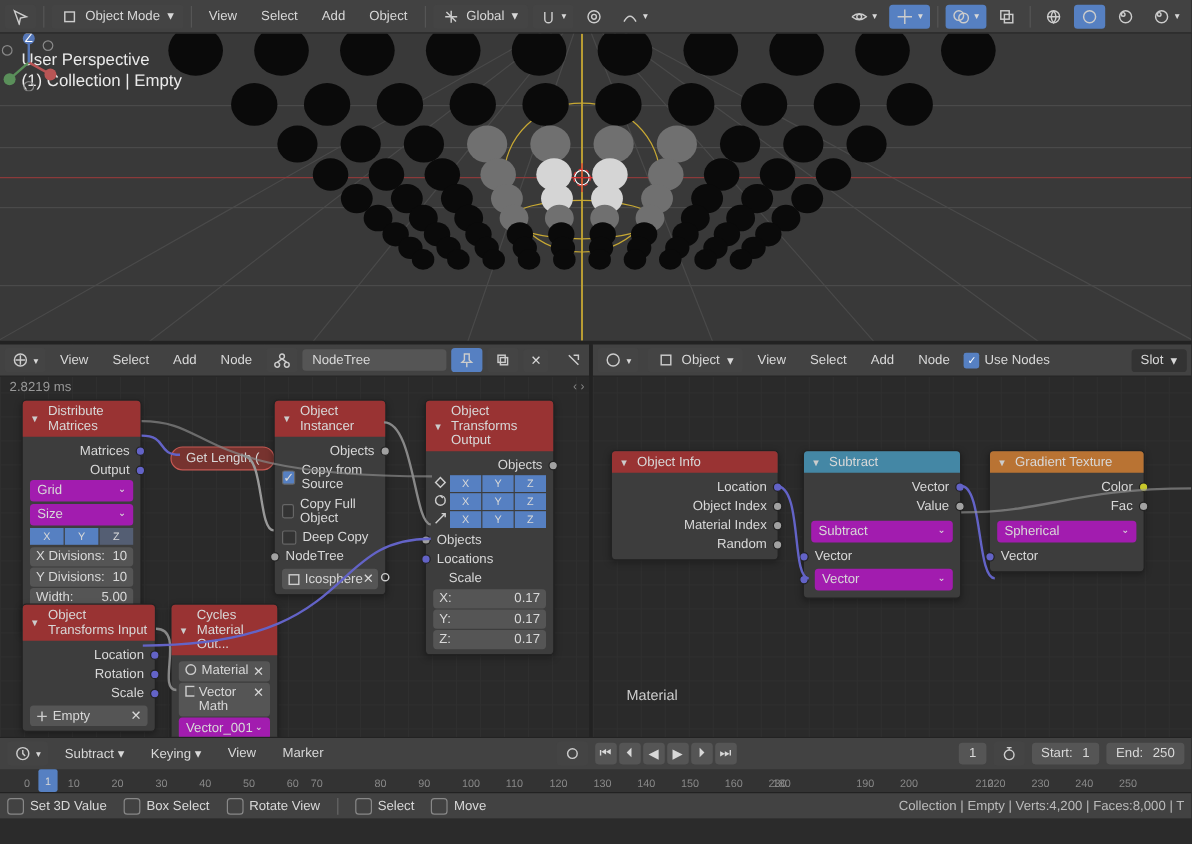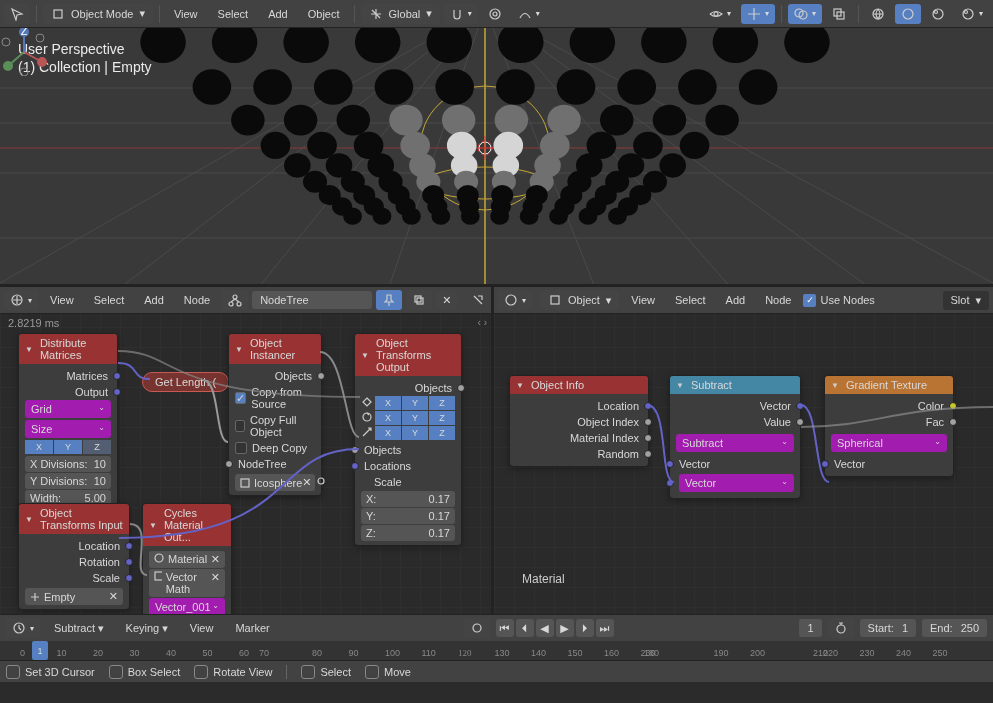--- a/index.html
+++ b/index.html
@@ -813,54 +813,55 @@
         <span class="tick" style="left: 93px;">20</span>
         <span class="tick" style="left: 129.5px;">30</span>
         <span class="tick" style="left: 166px;">40</span>
         <span class="tick" style="left: 202.5px;">50</span>
         <span class="tick" style="left: 239px;">60</span>
         <span class="tick" style="left: 259px;">70</span>
         <span class="tick" style="left: 312px;">80</span>
         <span class="tick" style="left: 348.5px;">90</span>
         <span class="tick" style="left: 385px;">100</span>
         <span class="tick" style="left: 421.5px;">110</span>
-        <span class="tick" style="left: 458px; font-family: Liberation Serif, serif;">120</span>
+        <span class="tick" style="left: 458px;">120</span>
         <span class="tick" style="left: 494.5px;">130</span>
         <span class="tick" style="left: 531px;">140</span>
         <span class="tick" style="left: 567.5px;">150</span>
         <span class="tick" style="left: 604px;">160</span>
         <span class="tick" style="left: 640.5px;">230</span>
         <span class="tick" style="left: 644px;">180</span>
         <span class="tick" style="left: 713.5px;">190</span>
         <span class="tick" style="left: 750px;">200</span>
         <span class="tick" style="left: 813px;">210</span>
         <span class="tick" style="left: 823px;">220</span>
         <span class="tick" style="left: 859.5px;">230</span>
         <span class="tick" style="left: 896px;">240</span>
         <span class="tick" style="left: 932.5px;">250</span>
       </div>
   </div>
 </div>
 
 <div class="statusbar">
   <div class="sb-item">
       <span class="sb-icon"></span>
-      <span>Set 3D Cursor</span>
+      <span>Set 3D Value</span>
     </div>
   <div class="sb-item">
       <span class="sb-icon"></span>
       <span>Box Select</span>
     </div>
   <div class="sb-item">
       <span class="sb-icon"></span>
       <span>Rotate View</span>
     </div>
   <div style="width:1px;height:14px;background:#666"></div>
   <div class="sb-item">
       <span class="sb-icon"></span>
       <span>Select</span>
     </div>
   <div class="sb-item">
       <span class="sb-icon"></span>
       <span>Move</span>
     </div>
   <div class="spacer"></div>
+  <div class="sb-item">Collection | Empty | Verts:4,200 | Faces:8,000 | T</div>
 </div>
 
 </body></html>

